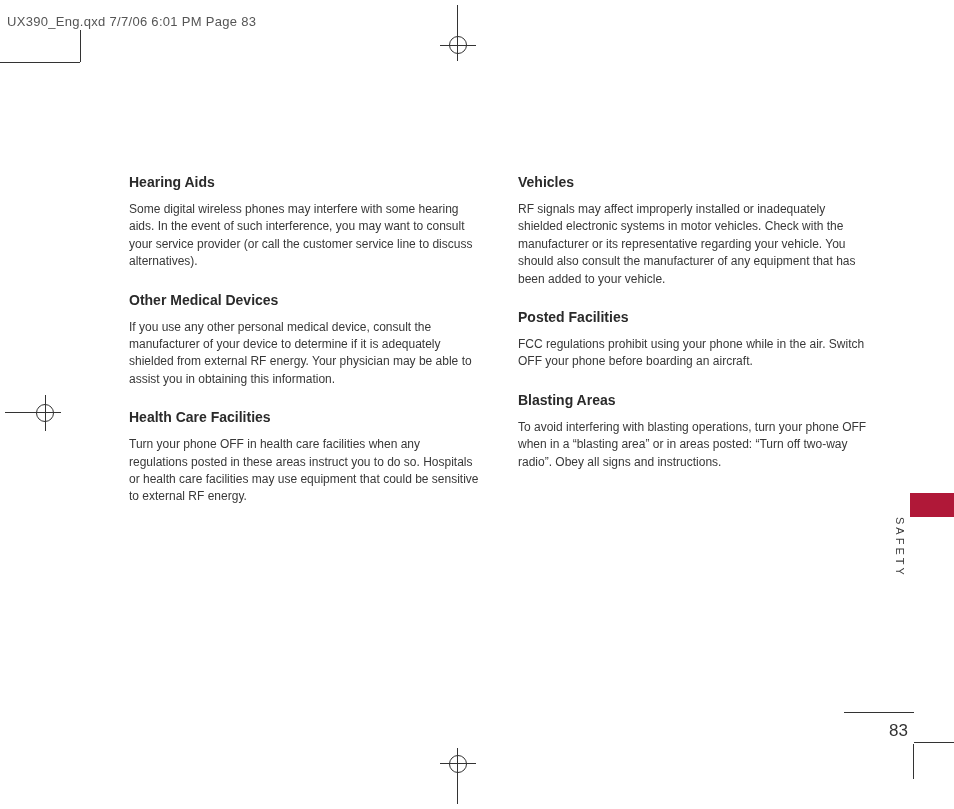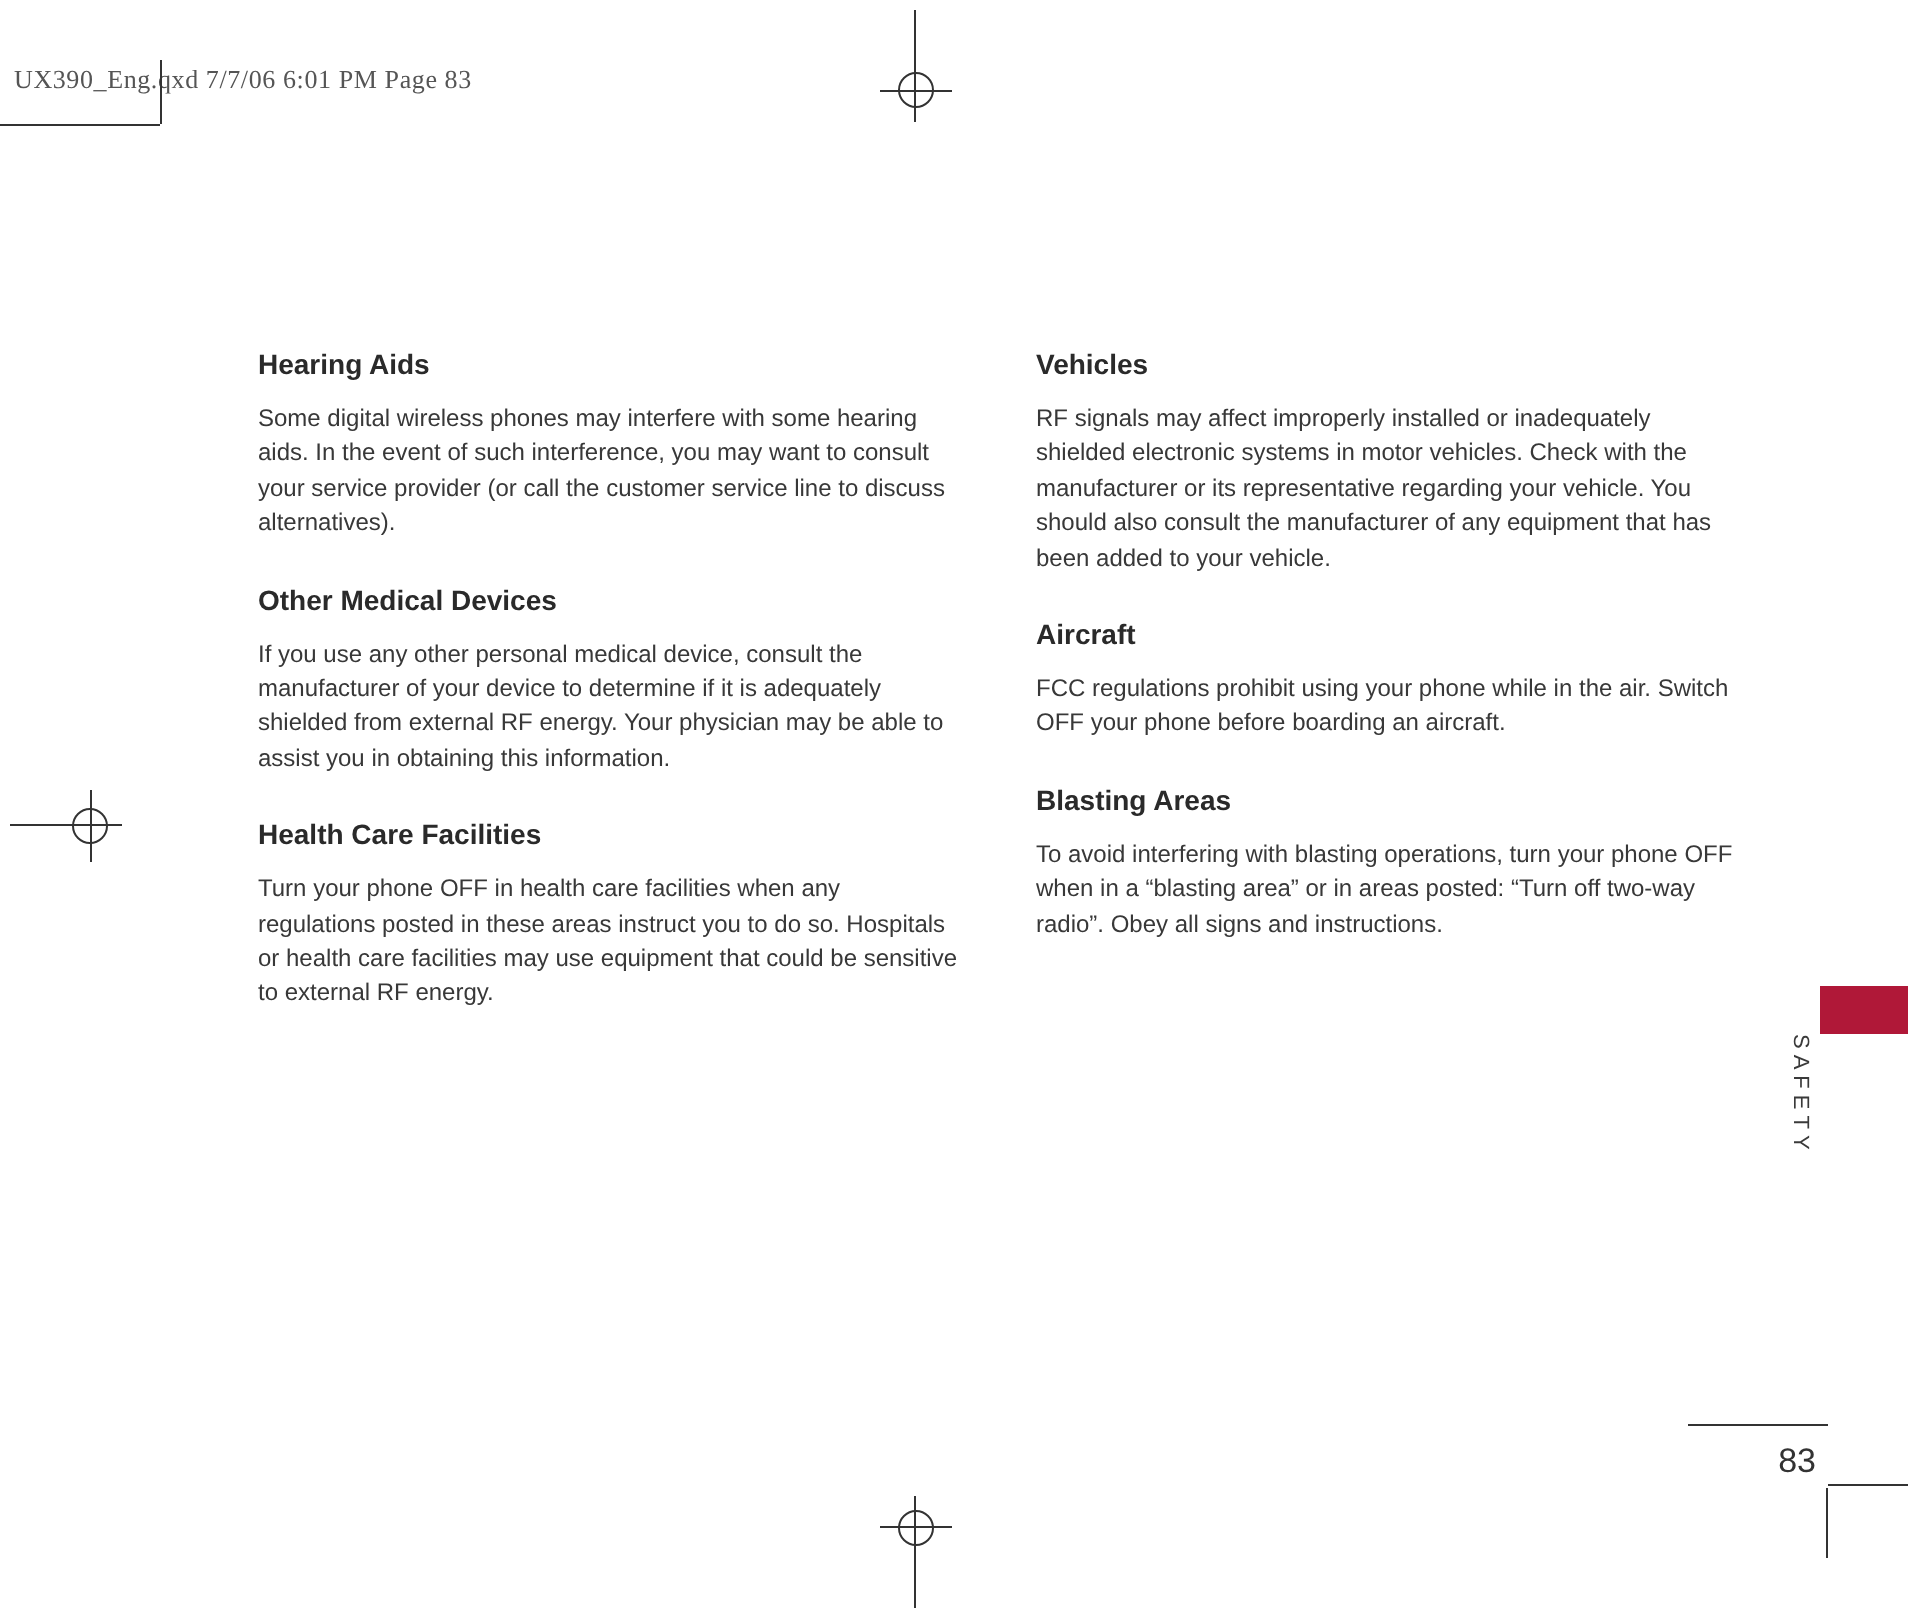--- a/index.html
+++ b/index.html
@@ -9,25 +9,24 @@
       background: #fff;
       font-family: Georgia, 'Times New Roman', serif;
       color: #3a3a3a;
       position: relative;
       overflow: hidden;
     }
     .header-line {
       position: absolute;
       top: 14px;
       left: 7px;
-      font-family: Liberation Serif, serif;
+      font-family: Liberation Sans, sans-serif;
       font-size: 13px;
       color: #555;
       letter-spacing: 0.3px;
-      margin-top: 18px;
     }
     .crop-tl-h { position: absolute; top: 62px; left: 0; width: 80px; height: 1px; background: #333; }
     .reg-top {
       position: absolute; top: 5px; left: 440px; width: 36px; height: 50px;
     }
     .reg-bottom {
       position: absolute; bottom: 5px; left: 440px; width: 36px; height: 50px;
     }
     .reg-left {
       position: absolute; top: 395px; left: 5px; width: 50px; height: 36px;
@@ -133,21 +132,21 @@
     <div class="section-heading">Hearing Aids</div>
     <div class="section-body">Some digital wireless phones may interfere with some hearing aids. In the event of such interference, you may want to consult your service provider (or call the customer service line to discuss alternatives).</div>
     <div class="section-heading">Other Medical Devices</div>
     <div class="section-body">If you use any other personal medical device, consult the manufacturer of your device to determine if it is adequately shielded from external RF energy. Your physician may be able to assist you in obtaining this information.</div>
     <div class="section-heading">Health Care Facilities</div>
     <div class="section-body">Turn your phone OFF in health care facilities when any regulations posted in these areas instruct you to do so. Hospitals or health care facilities may use equipment that could be sensitive to external RF energy.</div>
   </div>
   <div class="col">
     <div class="section-heading">Vehicles</div>
     <div class="section-body">RF signals may affect improperly installed or inadequately shielded electronic systems in motor vehicles. Check with the manufacturer or its representative regarding your vehicle.  You should also consult the manufacturer of any equipment that has been added to your vehicle.</div>
-    <div class="section-heading">Aircraft</div>
+    <div class="section-heading">Posted Facilities</div>
     <div class="section-body">FCC regulations prohibit using your phone while in the air. Switch OFF your phone before boarding an aircraft.</div>
     <div class="section-heading">Blasting Areas</div>
     <div class="section-body">To avoid interfering with blasting operations, turn your phone OFF when in a “blasting area” or in areas posted: “Turn off two-way radio”. Obey all signs and instructions.</div>
   </div>
 </div>
 
 <div class="side-tab"></div>
 <div class="side-label">SAFETY</div>
 
 <div class="page-rule"></div>

